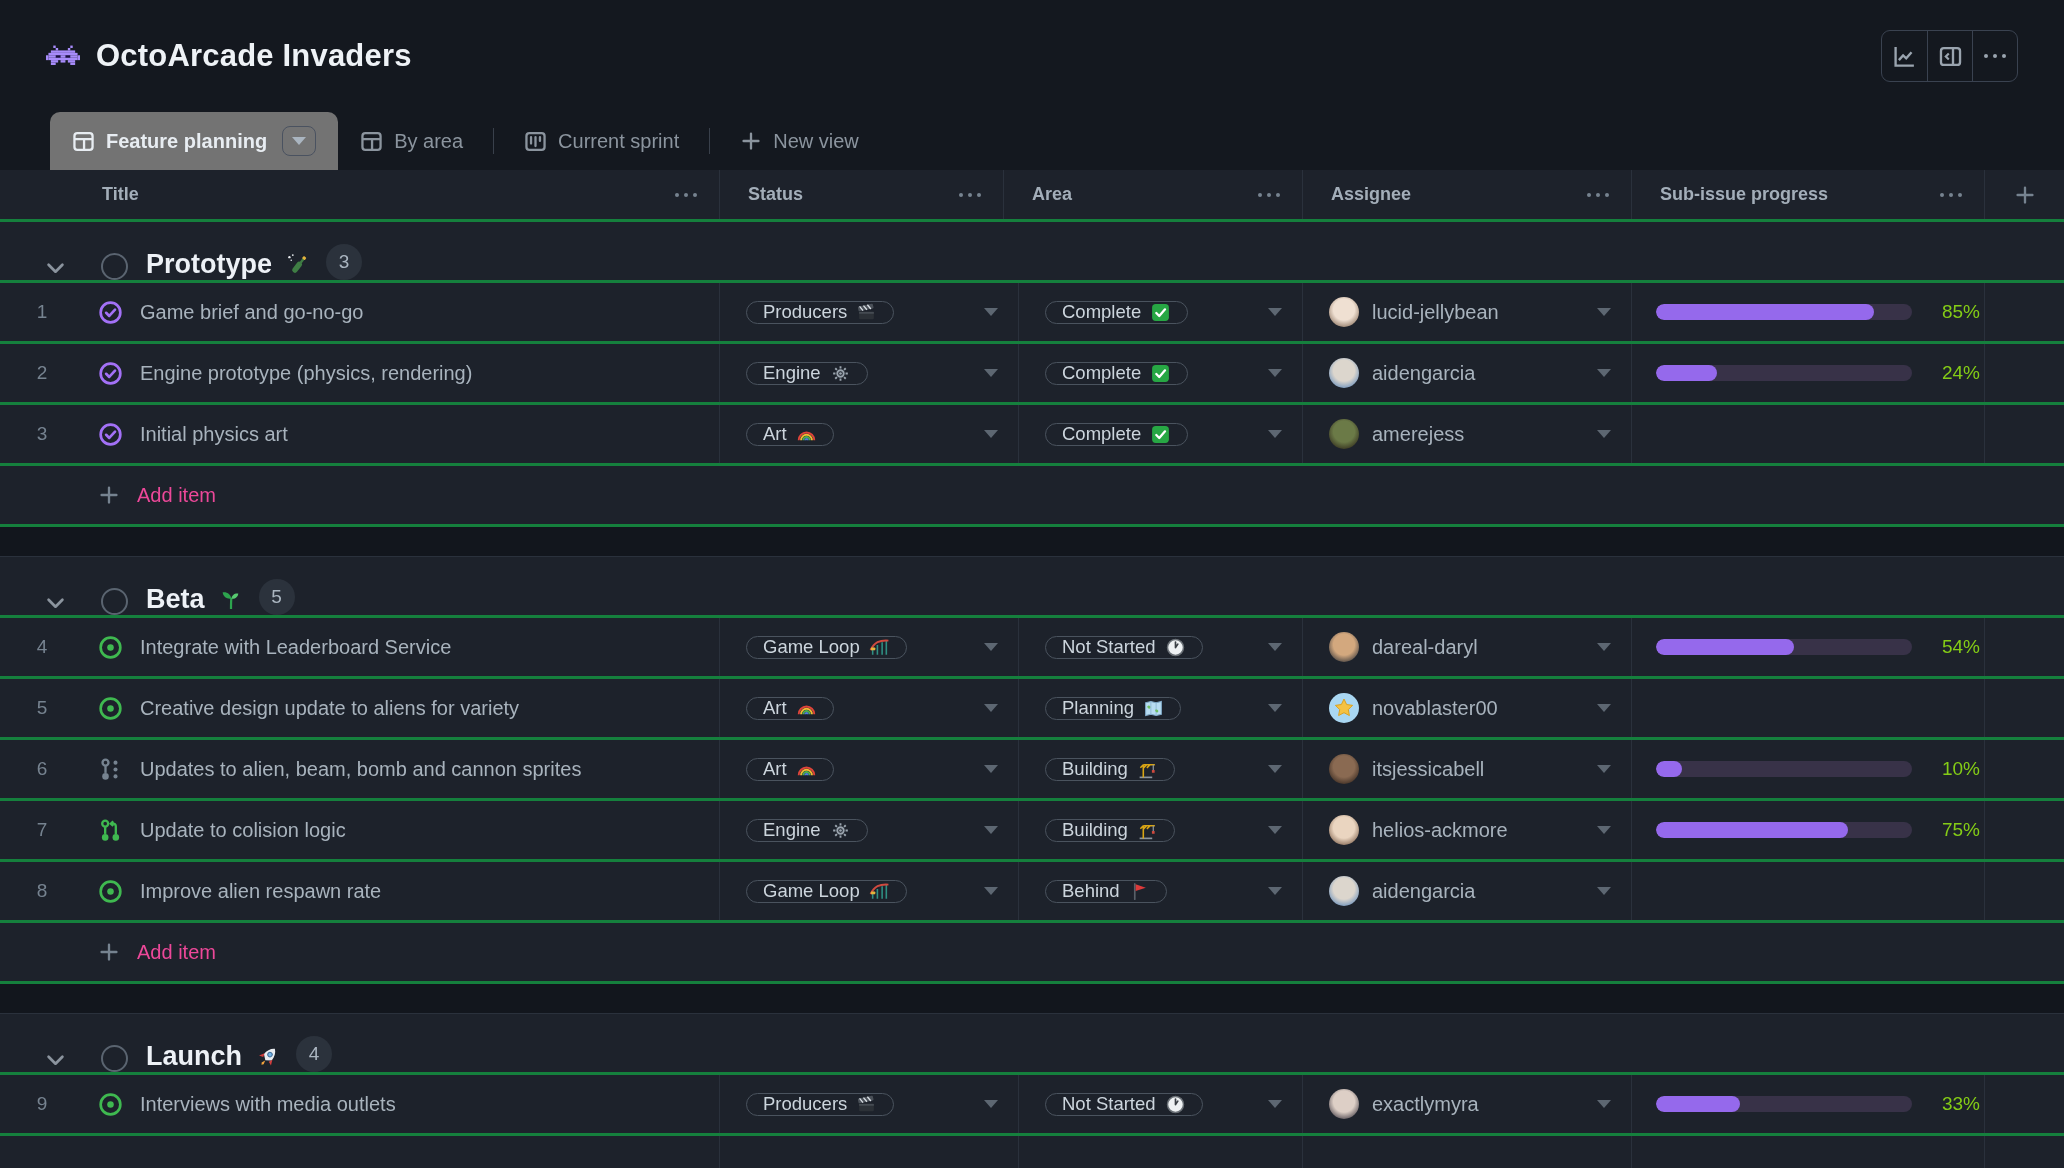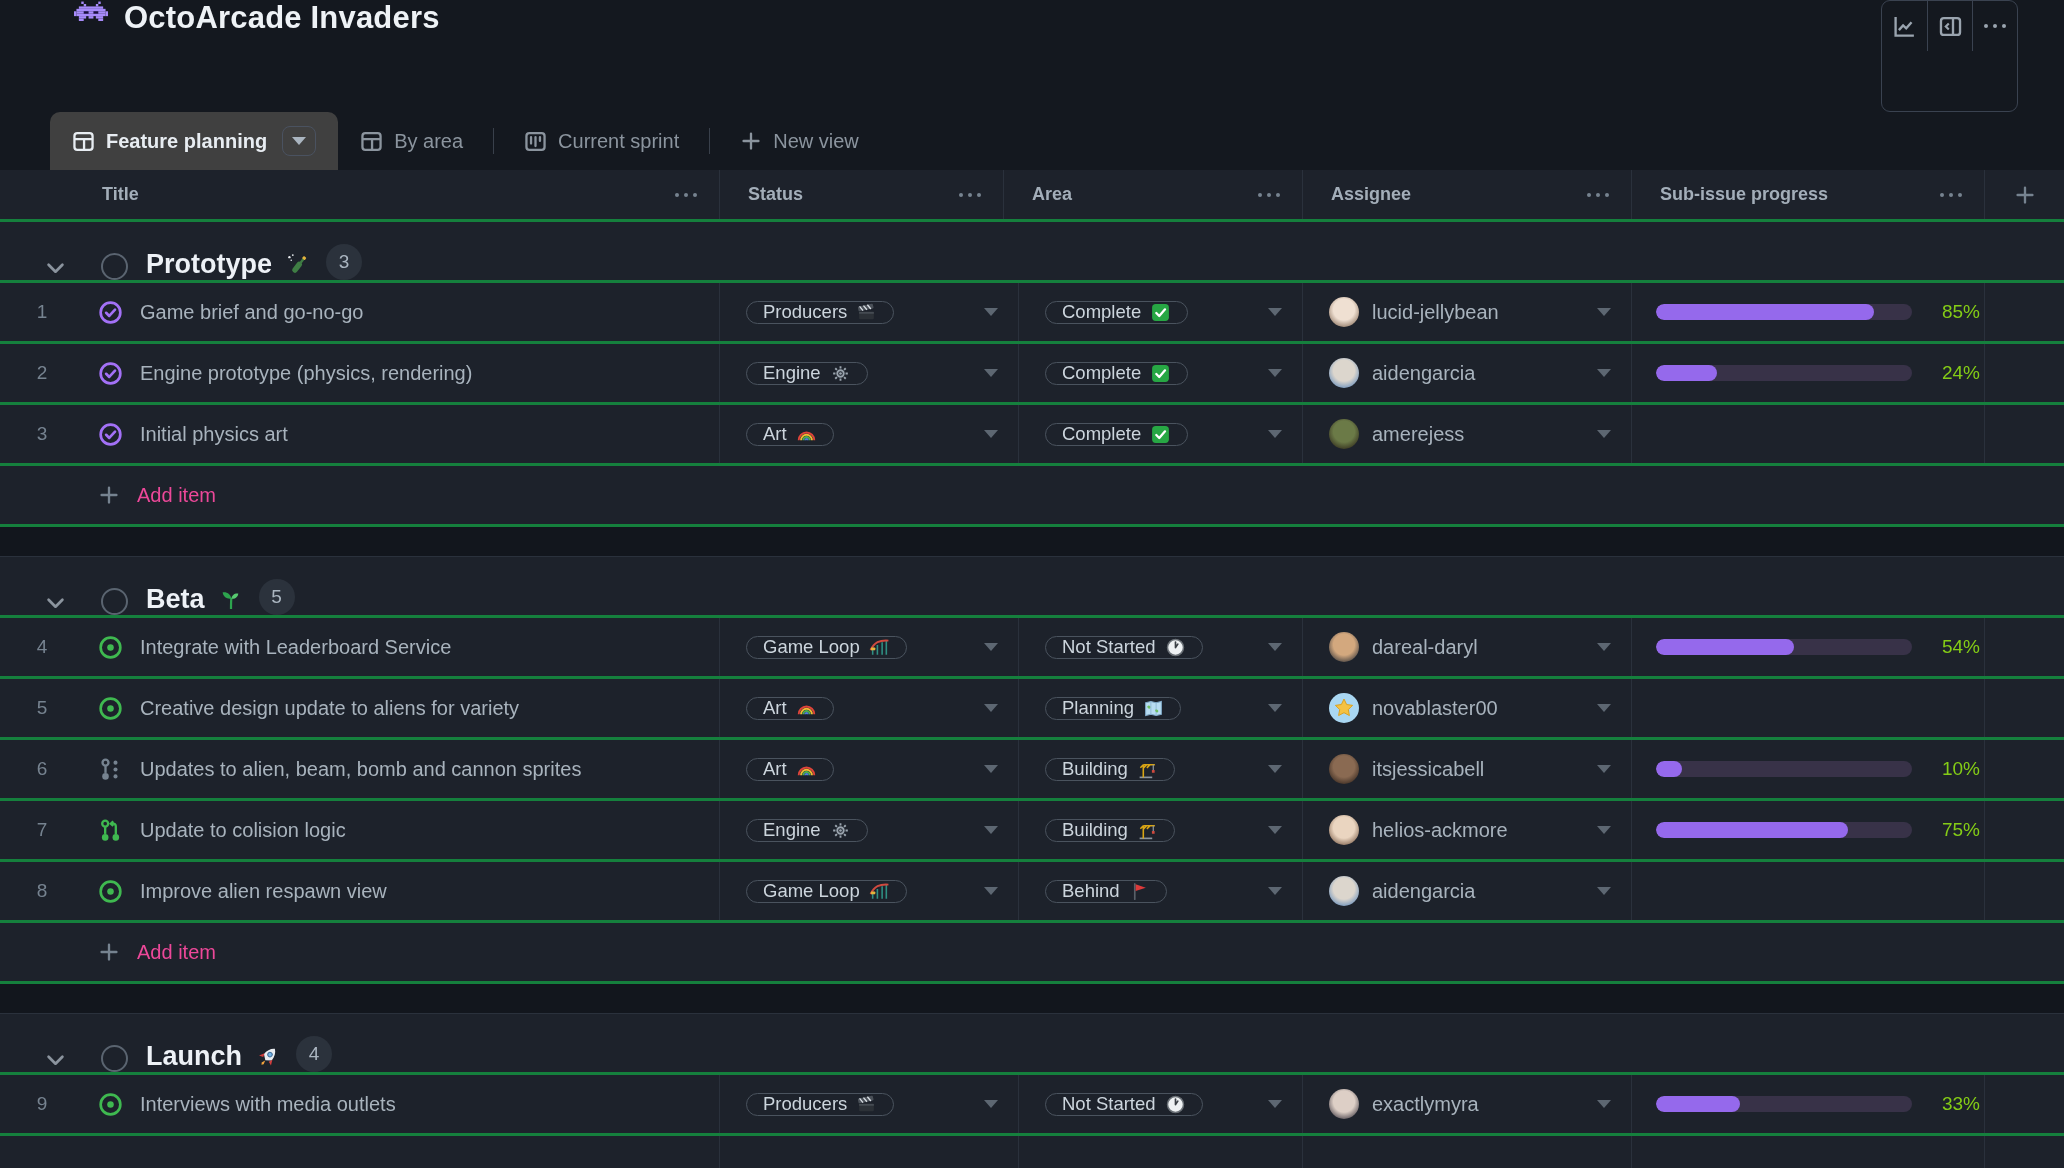--- a/index.html
+++ b/index.html
@@ -4,32 +4,32 @@
 <style>
   * { box-sizing: border-box; margin: 0; padding: 0; }
   html,body { width:2064px; height:1168px; }
   body {
     background:#14181f;
     font-family:"Liberation Sans", sans-serif;
     color:#a8b3bd;
     overflow:hidden;
   }
   
-  .app-header { height:112px; display:flex; padding:0 46px 0 30px;margin-left:44px; }
+  .app-header { height:112px; display:flex; align-items:center; padding:0 46px 0 46px; }
   .app-title { font-size:31px; font-weight:700; color:#eef2f6; margin-left:16px; letter-spacing:.2px; }
   .header-actions { margin-left:auto; display:flex; border:1px solid #3a4250; border-radius:9px; overflow:hidden; }
   .hbtn { width:45px; height:50px; display:flex; align-items:center; justify-content:center; background:transparent; border:none; cursor:pointer; }
   .hbtn + .hbtn { border-left:1px solid #3a4250; }
   .dots { display:flex; gap:5px; align-items:center; }
   .dots i { width:4px; height:4px; border-radius:50%; background:#9aa4af; display:block; }
   .dots.small i { width:4px; height:4px; background:#768390; }
   
   .tabbar { height:58px; display:flex; align-items:stretch; padding-left:50px; }
   .tab { display:flex; align-items:center; gap:11px; padding:0 22px; font-size:20px; color:#8b949e; cursor:pointer; }
-  .tab.active { background:#404040; border-radius:10px 10px 0 0; color:#e8edf2; font-weight:700; }
+  .tab.active { background:#737373; border-radius:10px 10px 0 0; color:#e8edf2; font-weight:700; }
   .caretbox { width:34px; height:30px; border:1px solid #4a5260; border-radius:8px; display:flex; align-items:center; justify-content:center; margin-left:4px; }
   .tab-divider { width:1px; height:26px; background:#39404b; align-self:center; margin:0 8px; }
   .caret { width:0; height:0; border-left:7px solid transparent; border-right:7px solid transparent; border-top:8px solid #5d6772; display:inline-block; }
   .caretbox .caret { border-top-color:#aab5c0; }
   
   .trow { display:flex; background:#1d222b; border-bottom:3px solid #15803d; height:61px; }
   .chead-row { height:52px; }
   .cell { display:flex; align-items:center; border-right:1px solid #2a313c; height:100%; }
   .c0{width:720px} .c1{width:299px} .c2{width:284px} .c3{width:329px} .c4{width:353px}
   .c5{width:79px; border-right:none; justify-content:center;}
@@ -632,21 +632,21 @@
     </div>
     <div class="trow">
       <div class="cell c0">
         <span class="rownum">8</span>
         <span class="rowicon">
           <svg width="25" height="25" viewBox="0 0 16 16">
             <circle cx="8" cy="8" r="6.3" stroke="#3fb950" stroke-width="1.7" fill="none"></circle>
             <circle cx="8" cy="8" r="2.1" fill="#3fb950"></circle>
           </svg>
         </span>
-        <span class="rowtitle">Improve alien respawn view</span>
+        <span class="rowtitle">Improve alien respawn rate</span>
       </div>
       <div class="cell c1 dd">
         <span class="pill">
           <span>Game Loop</span>
           <span class="emoji">
             <svg width="21" height="21" viewBox="0 0 20 20" fill="none">
               <path d="M3.5 10V17M8 7.5V17M12.5 5V17M16.5 3.5V17" stroke="#2f8f83" stroke-width="1.5"></path>
               <path d="M1.5 12.5C5 5 10 2.8 18.5 3.4" stroke="#cf4a3f" stroke-width="1.8"></path>
               <rect x="1.8" y="10" width="4.2" height="2.6" rx="0.8" fill="#e3b33c"></rect>
             </svg>

